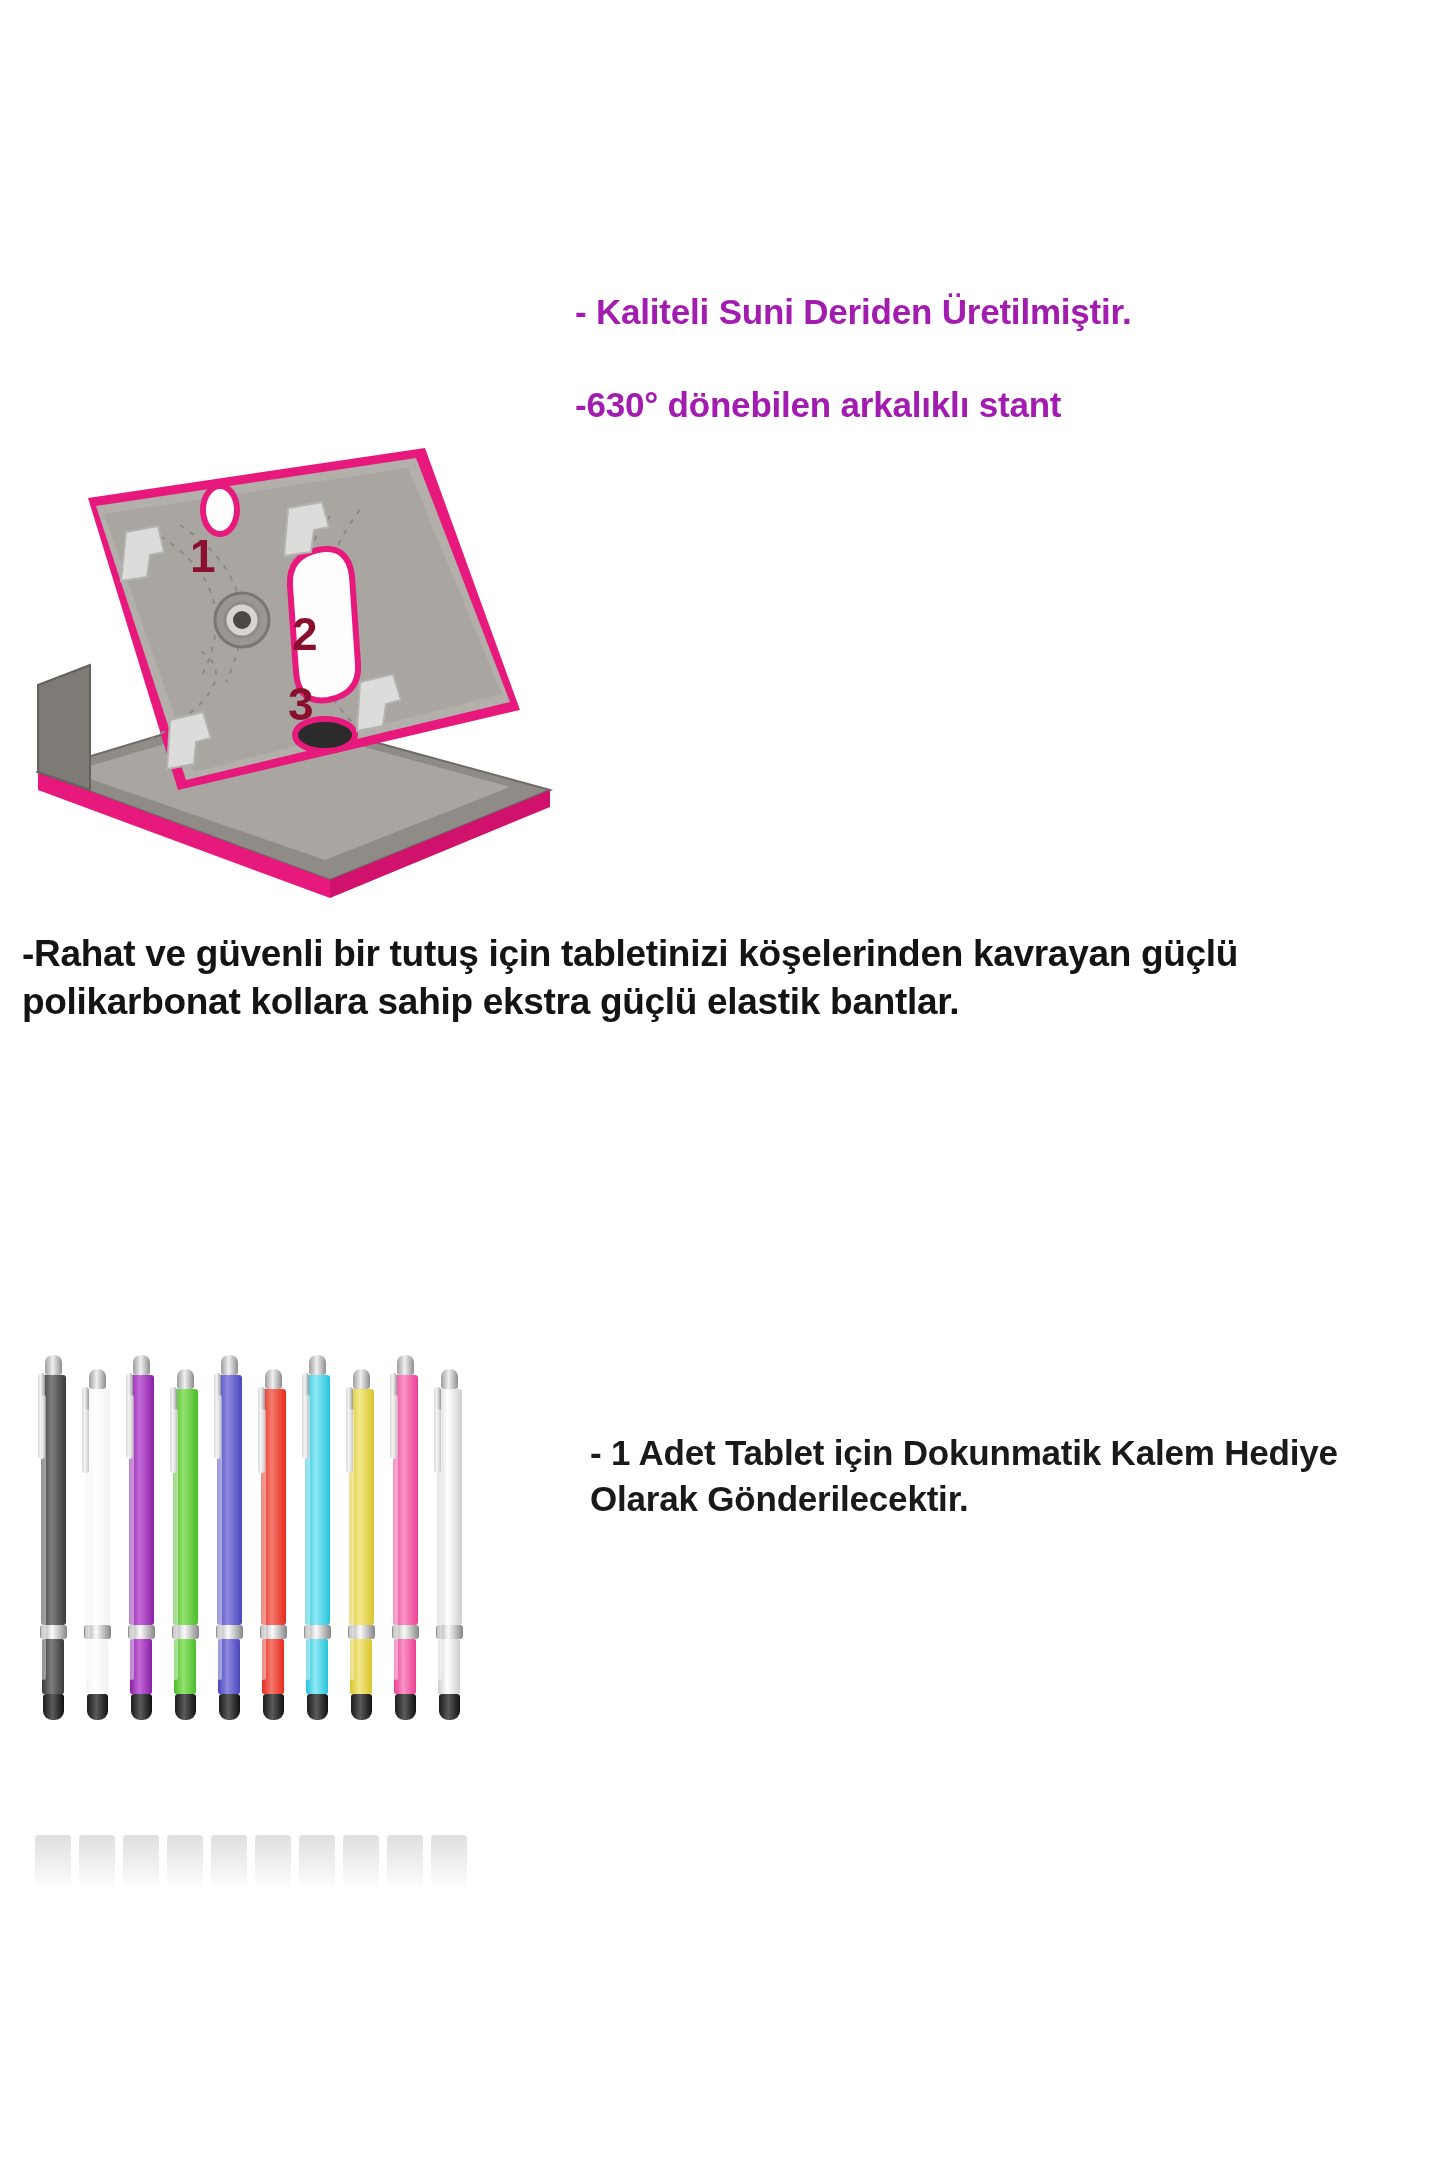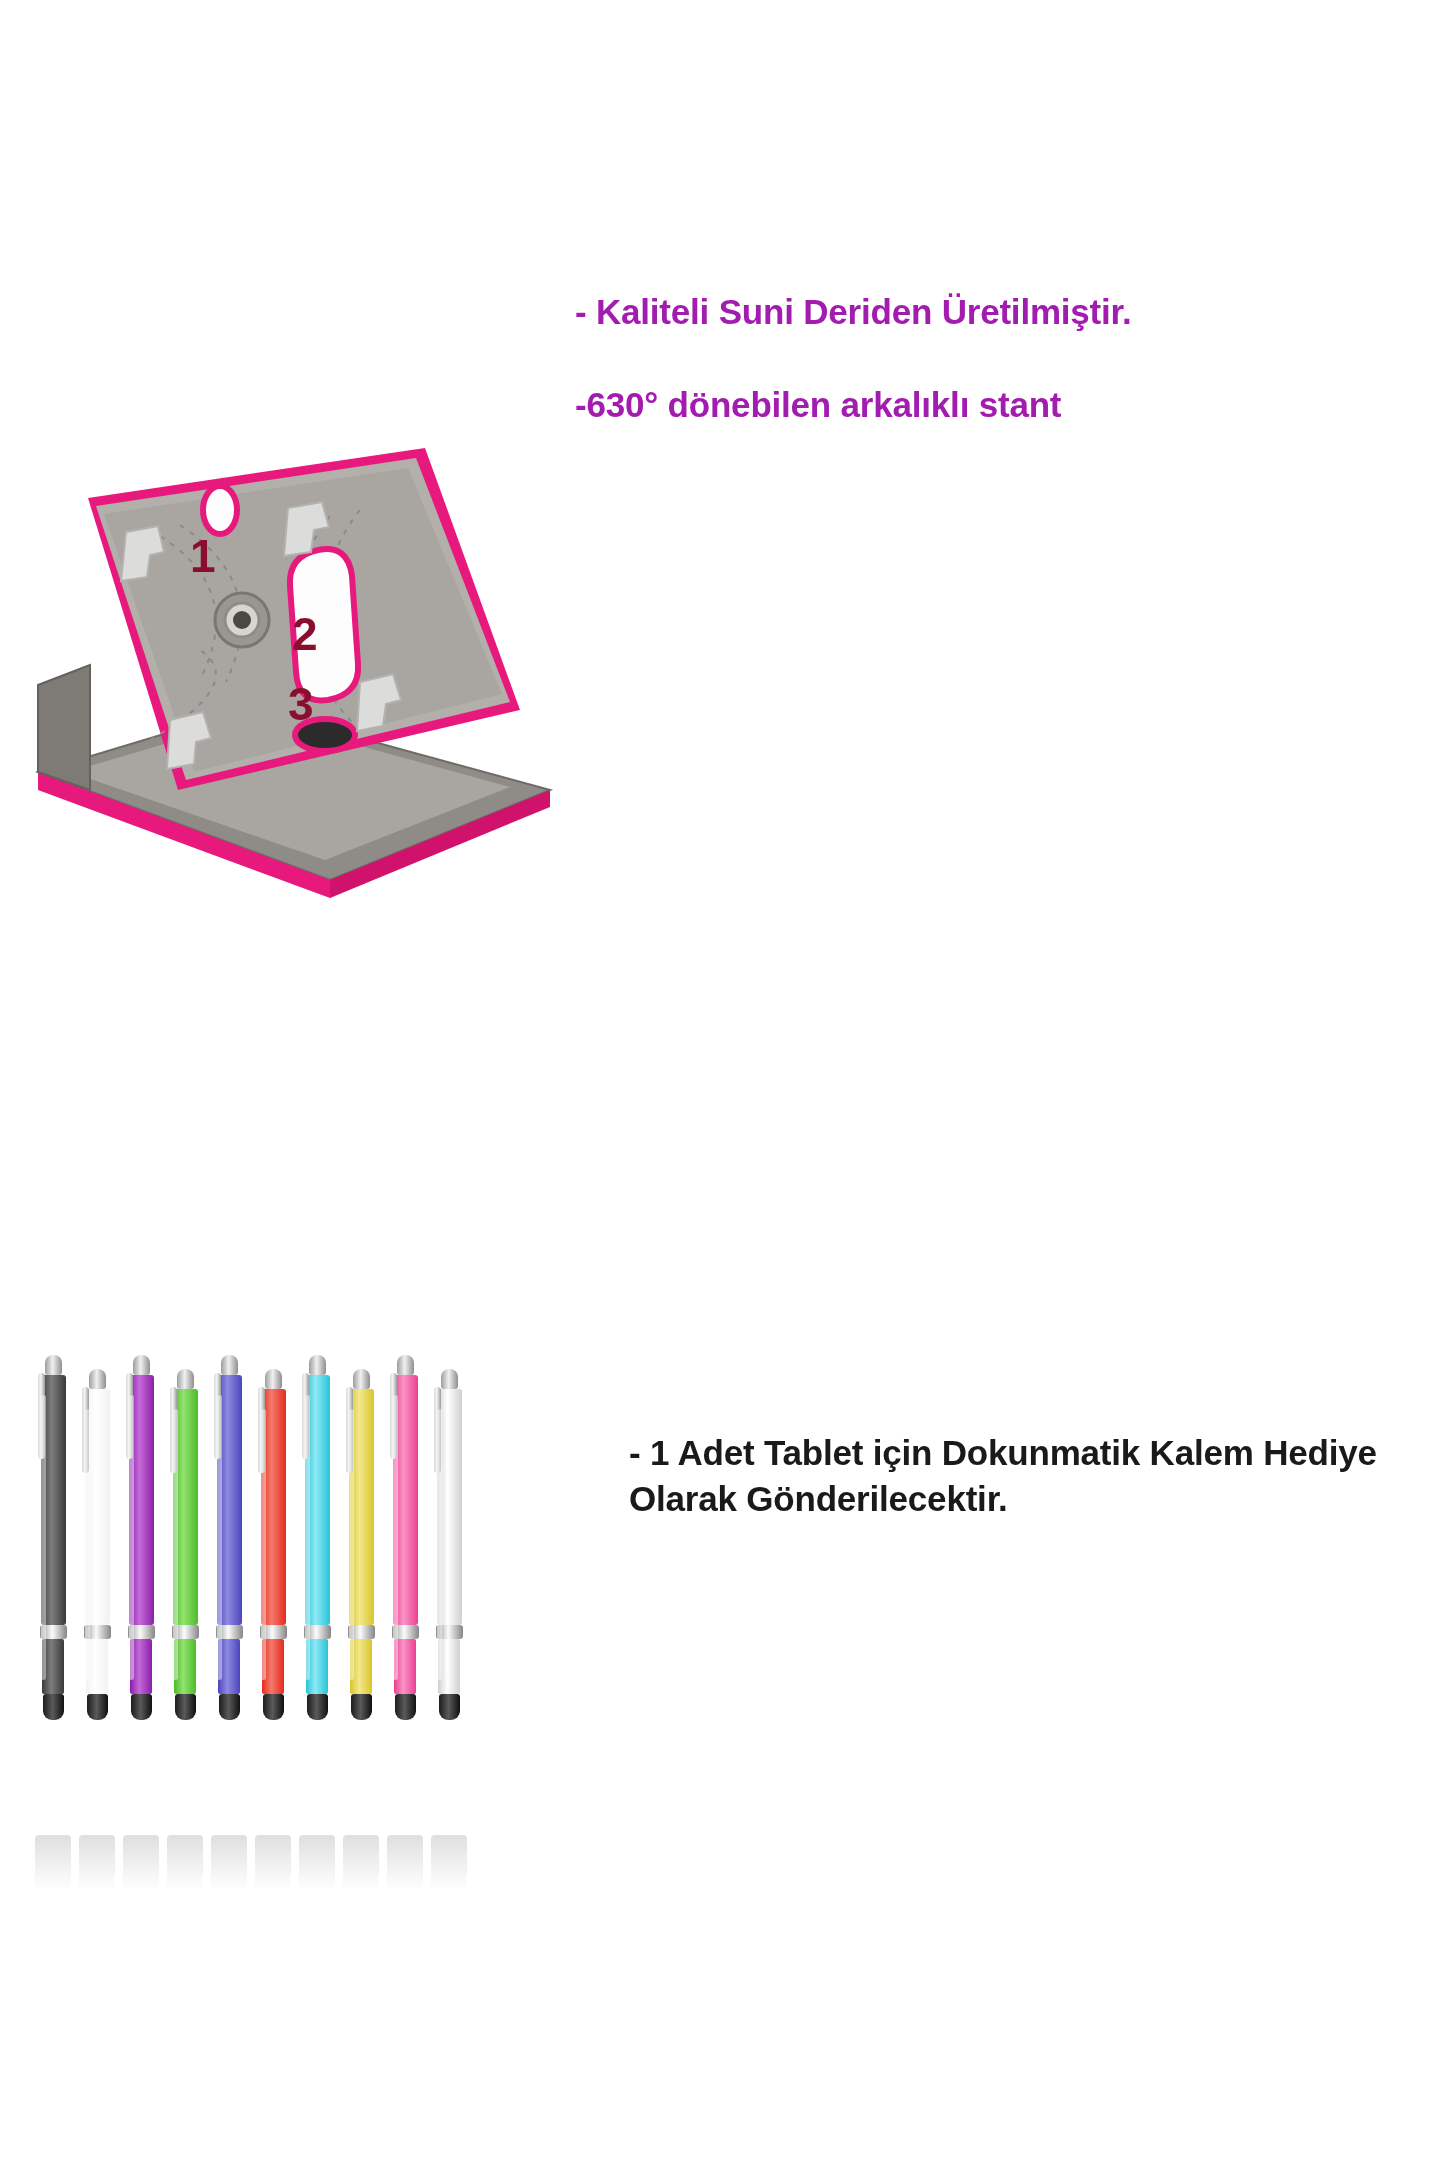--- a/index.html
+++ b/index.html
@@ -160,21 +160,20 @@
   .pen-note {
     position: absolute;
     left: 590px;
     top: 100px;
     width: 790px;
     font-size: 35px;
     font-weight: bold;
     color: #1a1a1a;
     line-height: 1.30;
     letter-spacing: -0.2px;
-    margin-left: 39px;
   }
 </style>
 </head>
 <body>
 
 <div class="page">
 
   <div class="top-section">
 
     <div class="product-photo">
@@ -229,20 +228,21 @@
       </div>
     </div>
 
     <div class="bullets">
       <div class="bullet">- Kaliteli Suni Deriden Üretilmiştir.</div>
       <div class="bullet">-630° dönebilen arkalıklı stant</div>
     </div>
   </div>
 
   <div class="paragraphs">
+    <div class="para">-Rahat ve güvenli bir tutuş için tabletinizi köşelerinden kavrayan güçlü polikarbonat kollara sahip ekstra güçlü elastik bantlar.</div>
   </div>
 
   <div class="pens-section">
     <div class="pens-row" id="pens-row">
         <div class="pen" style="margin-top: 0px;">
           <div class="clip"></div>
           <div class="cap-top"></div>
           <div class="body" style="height: 250px; background: linear-gradient(90deg, rgb(58, 58, 58), rgb(125, 125, 125) 42%, rgb(58, 58, 58));"></div>
           <div class="ring"></div>
           <div class="lower" style="height: 55px; background: linear-gradient(90deg, rgb(58, 58, 58), rgb(125, 125, 125) 42%, rgb(58, 58, 58));"></div>

